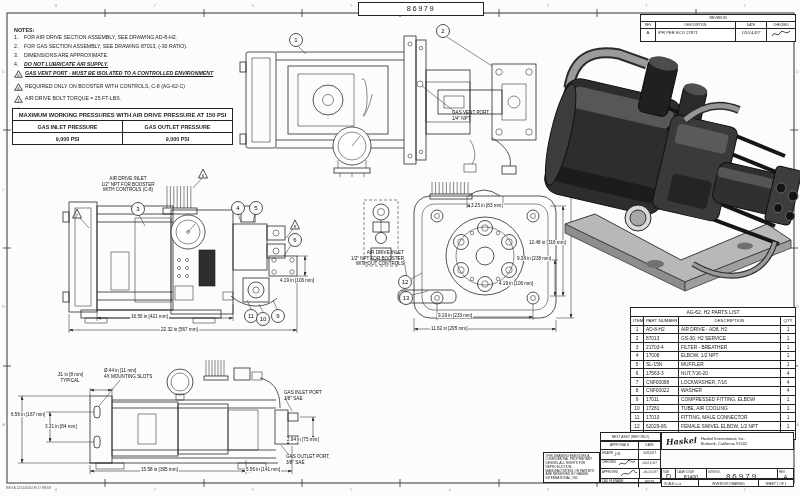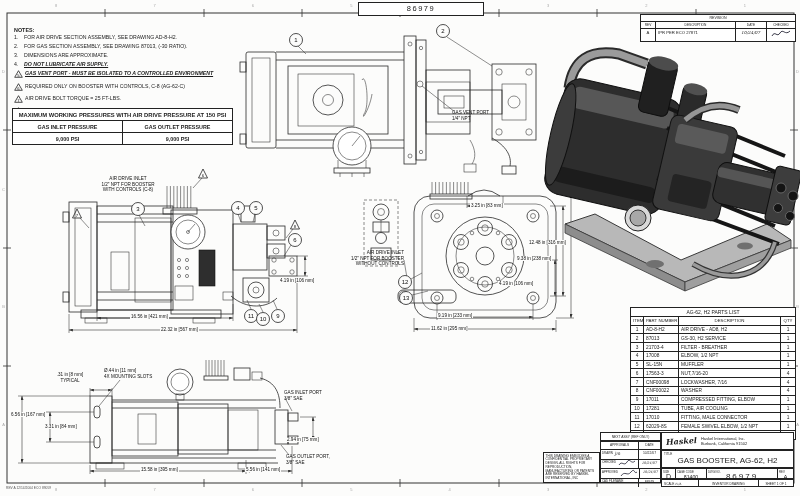--- a/index.html
+++ b/index.html
@@ -796,24 +796,20 @@
         </div>
       <div class="a2">86979</div>
     </div>
   </div>
 
   <div id="company" class="tb">
     <span id="logo" class="script">Haskel</span>
     <span id="coaddr"><span>Haskel International, Inc.</span><br><span>Burbank, California 91502</span></span>
   </div>
 
-  <div id="titlebox" class="tb">
-    <span class="tl">TITLE</span>
-    <div class="tv">GAS BOOSTER, AG-62, H2</div>
-  </div>
 
   <div id="sizerow" class="tb">
     <div class="cz">
         <span class="cell-lab">SIZE</span>
         <div class="v">D</div>
       </div>
     <div class="cc">
         <span class="cell-lab">CAGE CODE</span>
         <div class="v">81400</div>
       </div>

